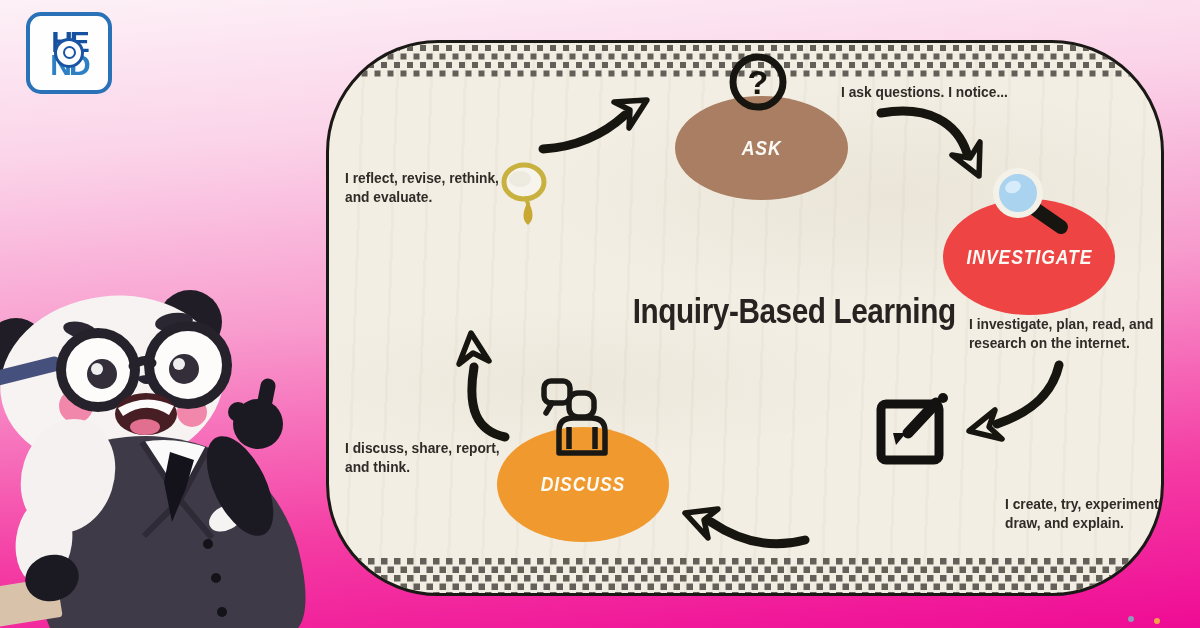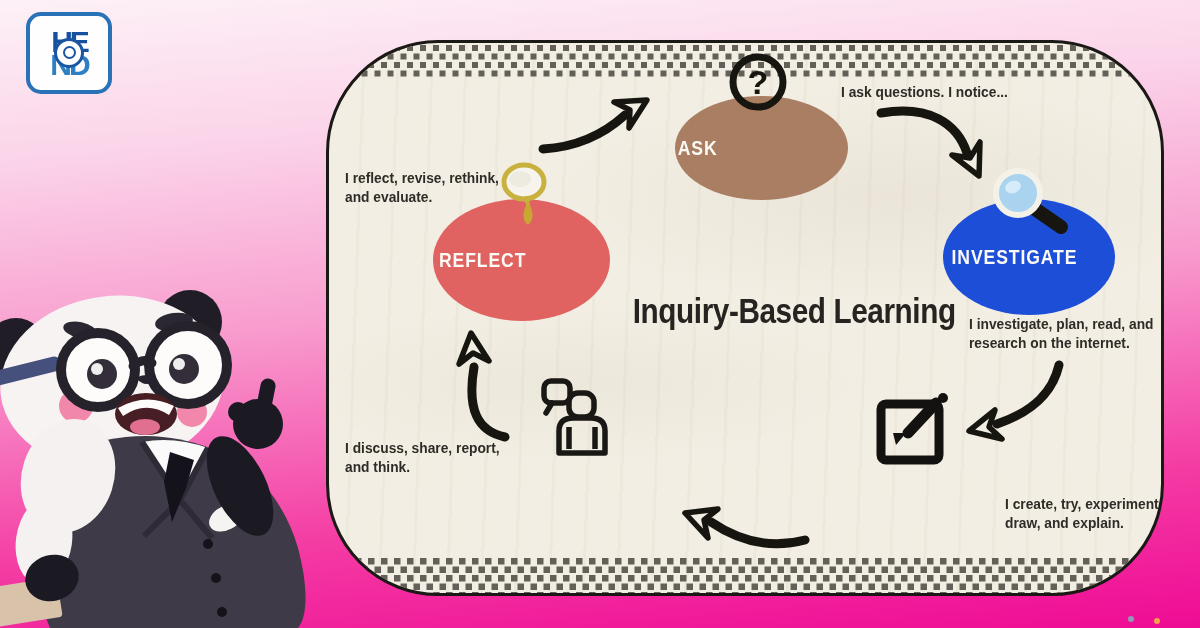--- a/index.html
+++ b/index.html
@@ -23,21 +23,21 @@
     background:
       radial-gradient(60% 28% at 68% 28%, rgba(150,125,95,.08), transparent 70%),
       radial-gradient(50% 20% at 30% 62%, rgba(150,125,95,.06), transparent 70%),
       repeating-linear-gradient(92deg, rgba(150,130,100,.05) 0 3px, transparent 3px 34px);}
   .band{position:absolute;left:0;}
   .band-top{top:0;}
   .band-bottom{bottom:0;}
   .title{position:absolute;left:279px;top:248px;width:330px;text-align:center;
     font-size:35px;font-weight:bold;color:#262320;letter-spacing:-.5px;
     transform:scaleX(.85);transform-origin:center;white-space:nowrap;}
-  .ellipse{position:absolute;border-radius:50%;display:flex;align-items:center;justify-content:flex-start;}
+  .ellipse{position:absolute;border-radius:50%;display:flex;align-items:center;justify-content:center;font-style:italic;}
   .st-label{color:#fcfaf5;font-weight:bold;font-size:20px;letter-spacing:1px;
     transform:scaleX(.88);white-space:nowrap;}
   .st-ask{left:346px;top:53px;width:173px;height:104px;}
   .st-investigate{left:614px;top:156px;width:172px;height:116px;}
   .st-create{left:496px;top:384px;width:166px;height:113px;}
   .st-discuss{left:168px;top:384px;width:172px;height:115px;}
   .st-reflect{left:104px;top:156px;width:177px;height:122px;}
   .caption{position:absolute;color:#2f2c28;font-weight:bold;font-size:14.5px;line-height:1.32;
     transform:scaleX(.95);transform-origin:left top;white-space:nowrap;}
   .cap-ask{left:512px;top:40px;}
@@ -87,25 +87,25 @@
         <rect x="0" y="2" width="6.5" height="6.5" fill="#63605a"></rect>
         <rect x="6.5" y="10.5" width="6.5" height="6.5" fill="#63605a"></rect>
       </pattern>
         </defs>
       <rect width="832" height="37" fill="url(#chk2)"></rect>
     </svg>
 
     <div class="ellipse st-ask" style="background: rgb(169, 126, 98);">
       <span class="st-label">ASK</span>
     </div>
-    <div class="ellipse st-investigate" style="background: #1d4ed8;">
+    <div class="ellipse st-investigate" style="background: #ef4444;">
       <span class="st-label">INVESTIGATE</span>
     </div>
-    <div class="ellipse st-reflect" style="background: rgb(224, 99, 97);">
-      <span class="st-label">REFLECT</span>
+    <div class="ellipse st-discuss" style="background: rgb(240, 153, 46);">
+      <span class="st-label">DISCUSS</span>
     </div>
 
     <svg class="arrows" viewBox="0 0 832 548" width="832" height="548">
       <g stroke="#17150f" fill="none" stroke-linecap="round">
         <g>
           <path d="M214,106 C248,104 274,92 296,72" stroke-width="9"></path>
           <path d="M318,57 L300,85 L301,67 L285,59 Z" fill="#f2eee3" stroke-width="5.5" stroke-linejoin="round"></path>
         </g>
         <g>
           <path d="M552,70 C600,62 628,80 638,110" stroke-width="9"></path>

